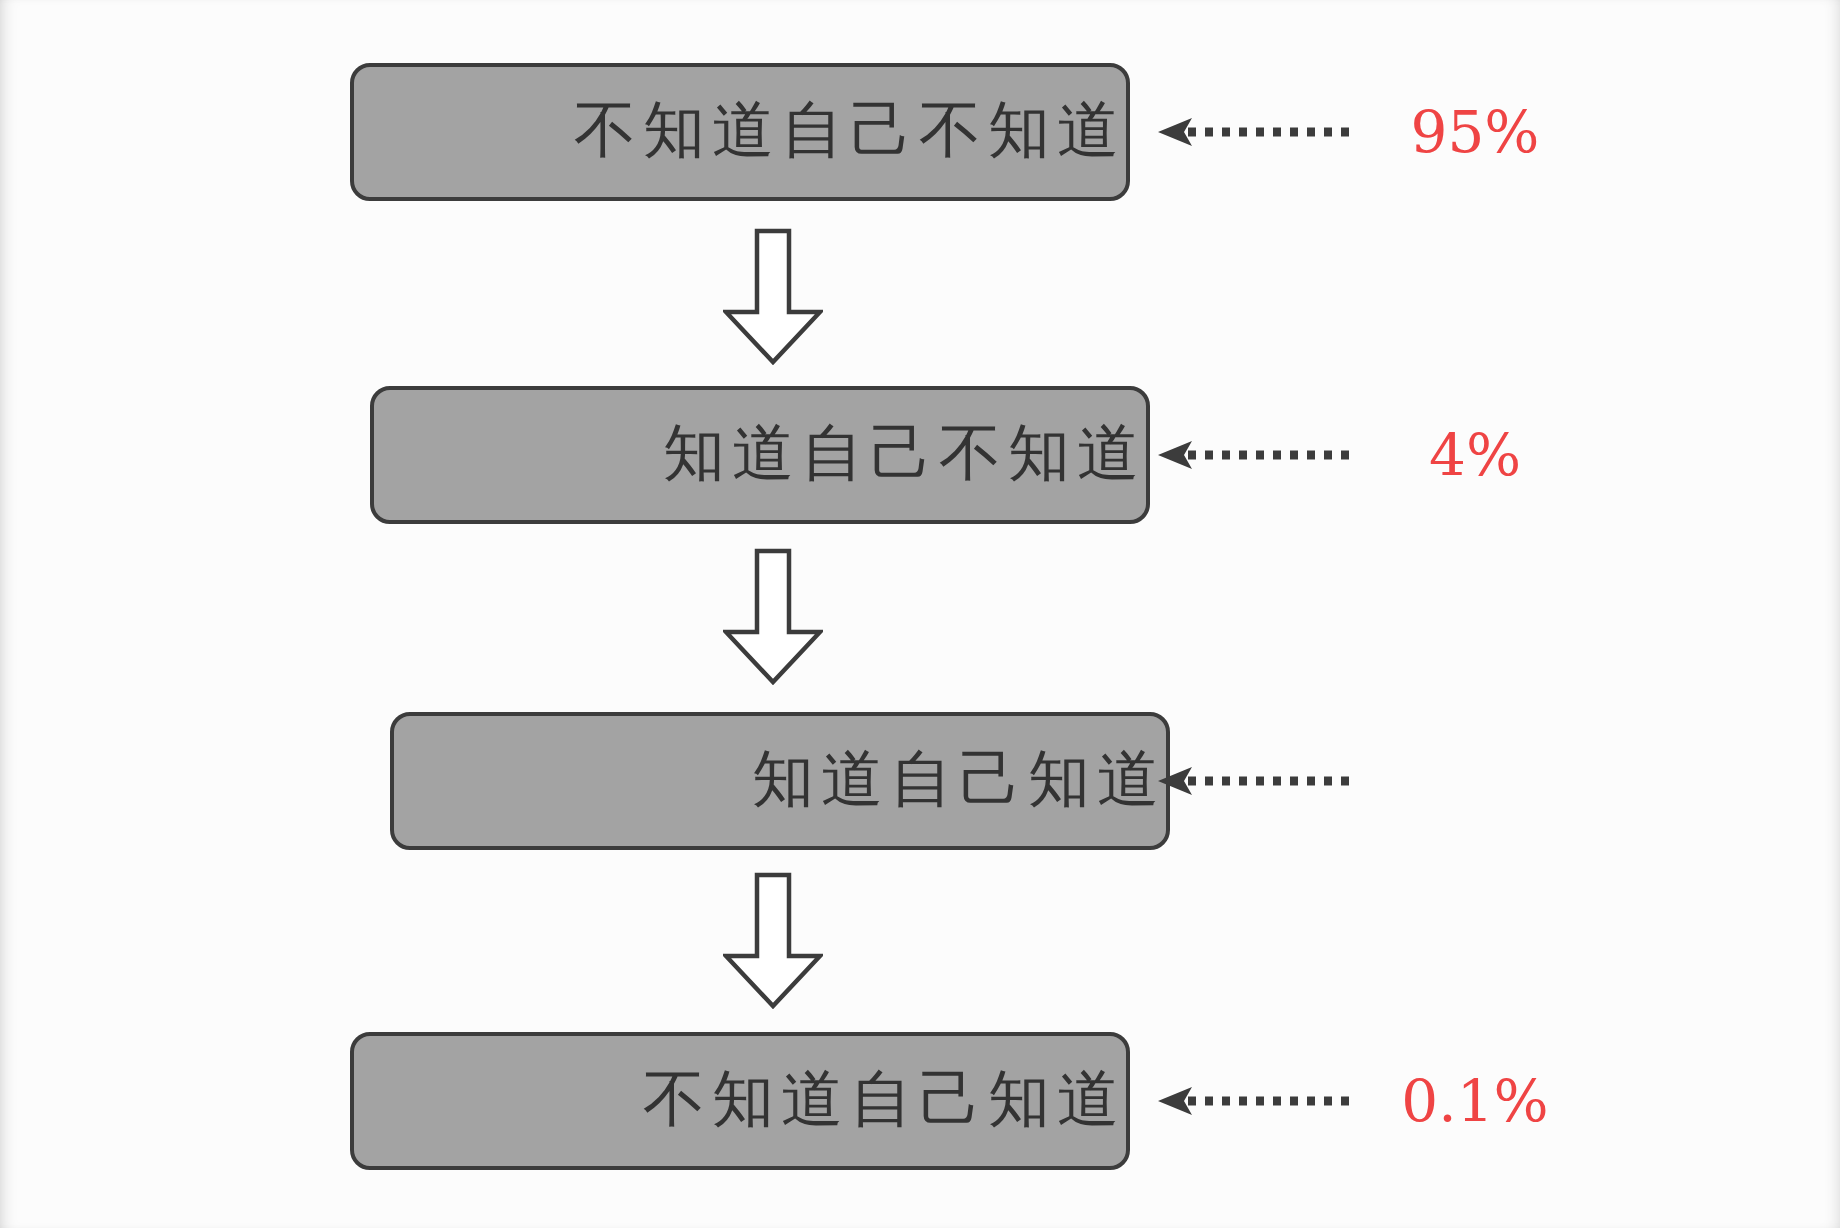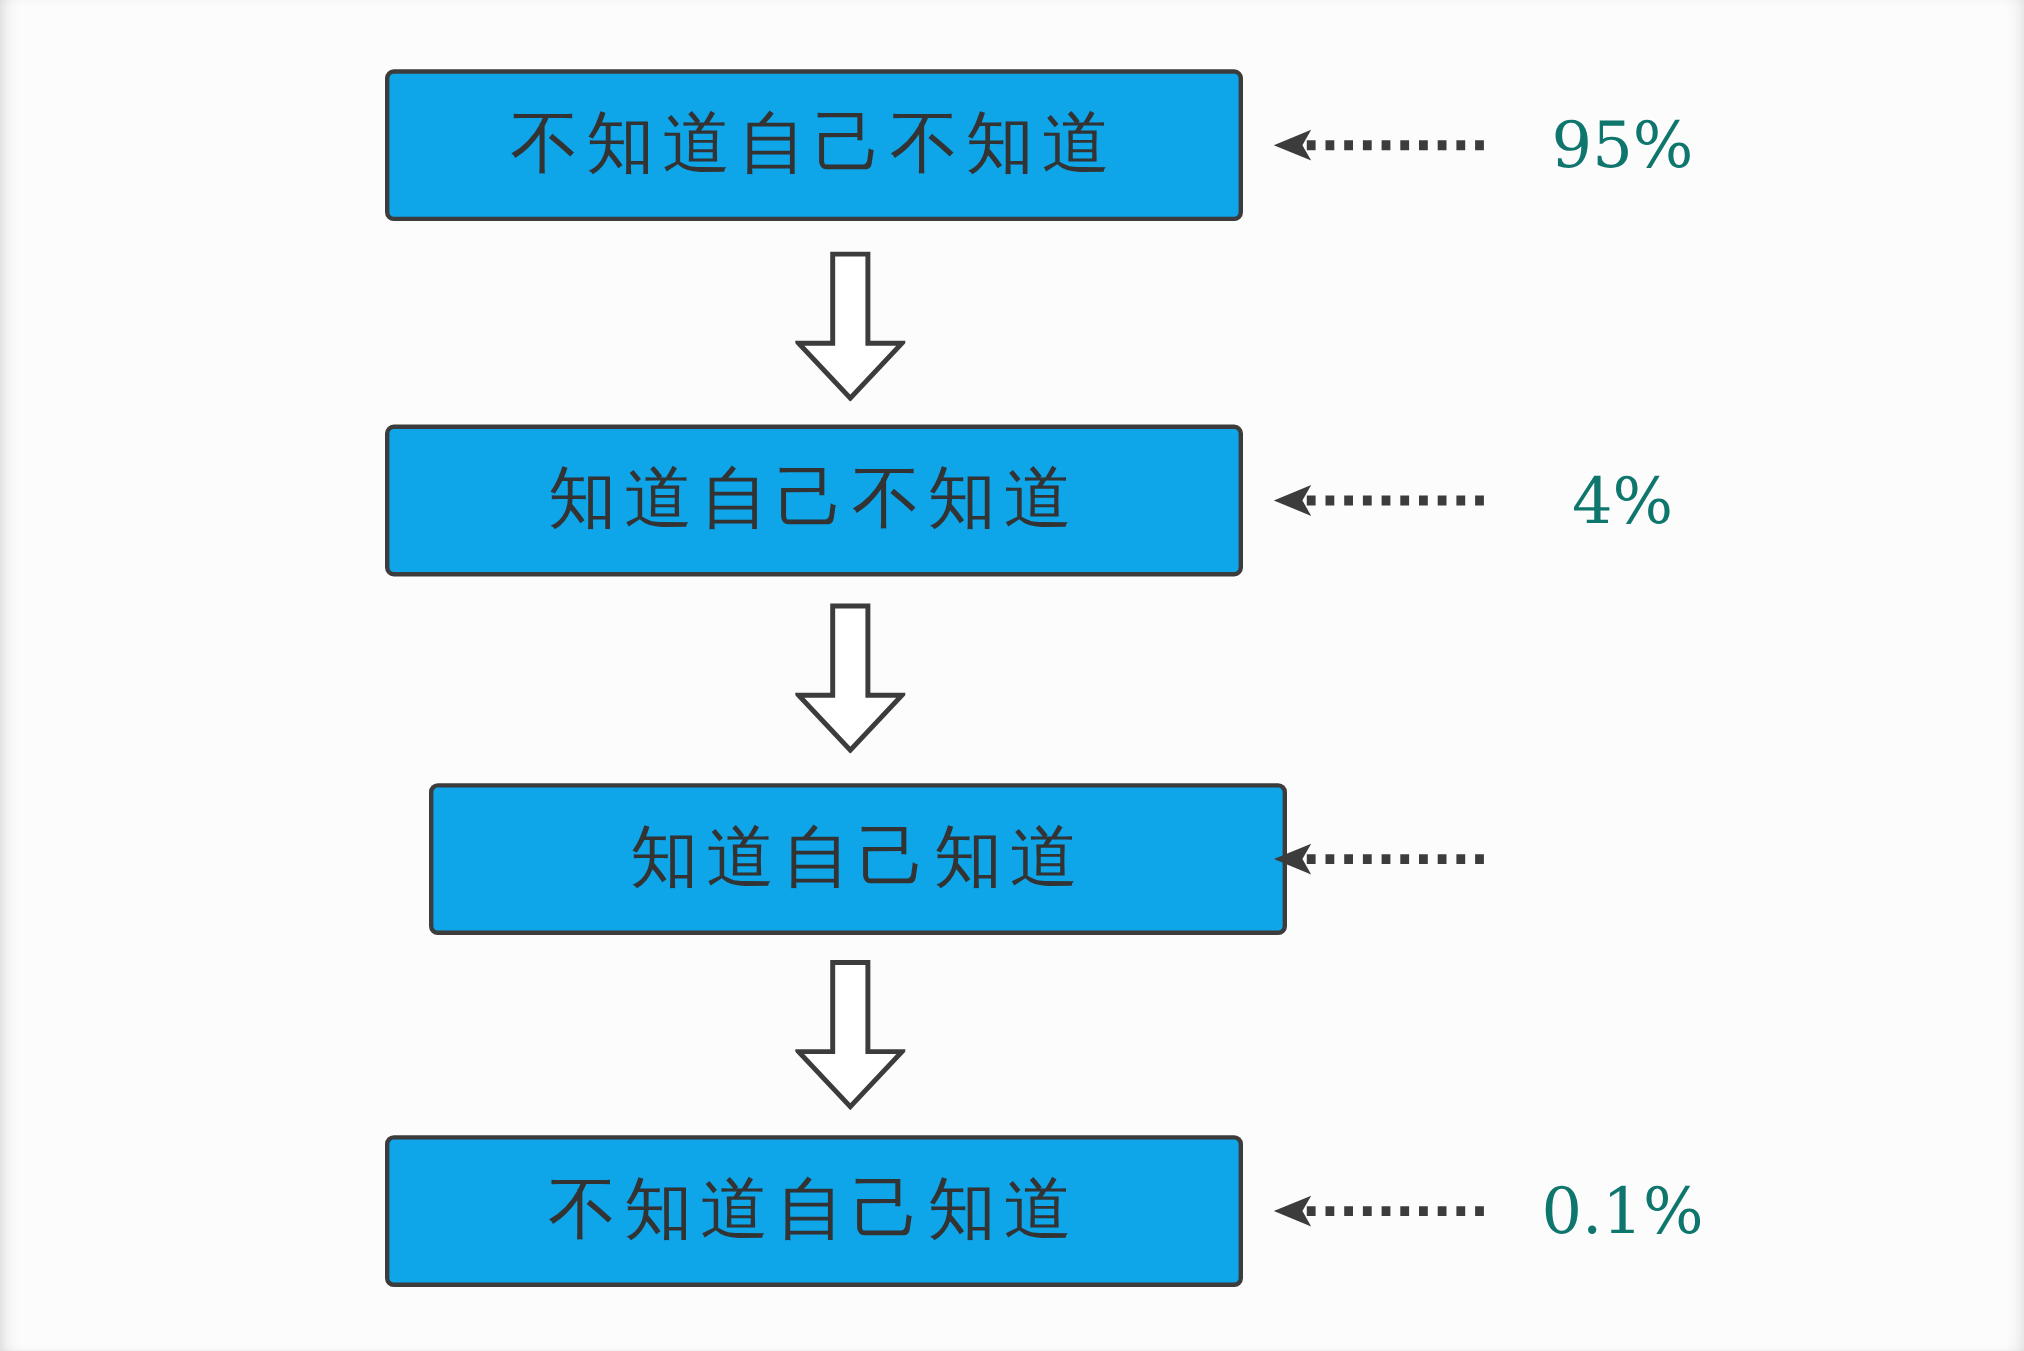--- a/index.html
+++ b/index.html
@@ -7,43 +7,43 @@
     position:relative;
     width:1840px;height:1228px;
     background:var(--bg,#fcfcfc);
     overflow:hidden;
     font-family:"DejaVu Serif","Liberation Serif",serif;
     box-shadow:inset 12px 0 18px -14px rgba(0,0,0,.25), inset -12px 0 18px -14px rgba(0,0,0,.2);
   }
   .level-box{
     position:absolute;left:350px;width:780px;height:138px;
     border:4px solid var(--ink,#3c3c3c);
-    border-radius:8px;
-    background:#0ea5e9;
+    border-radius:20px;
+    background:#a3a3a3;
     box-sizing:border-box;
-    display:flex;align-items:center;justify-content:center;
+    display:flex;align-items:center;justify-content:flex-end;
   }
   .box-label{
     font-size:62px;
     letter-spacing:7px;
     color:#333333;
     white-space:nowrap;
     transform:translateY(-2px);
   }
   .down-arrow{
     position:absolute;left:723px;width:100px;height:137px;
   }
   .callout{
     position:absolute;left:1156px;height:138px;
     display:flex;align-items:center;
   }
   .dotted-arrow-svg{width:212px;height:36px;flex:0 0 auto;}
   .pct{
     width:214px;text-align:center;
-    font-size:58px;color:#0f766e;
+    font-size:58px;color:#ef4444;
     white-space:nowrap;
   }
 </style>
 </head>
 <body>
 
 <div class="canvas">
 
   <div class="level-box" style="top:63px;">
     <span class="box-label">不知道自己不知道</span>
@@ -53,21 +53,21 @@
       <polygon points="2,18 36,4 28,18 36,32" fill="#3c3c3c"></polygon>
       <line x1="32" y1="18" x2="202" y2="18" stroke="#3c3c3c" stroke-width="9" stroke-dasharray="8 9"></line>
     </svg>
     <span class="pct">95%</span>
   </div>
 
   <svg class="down-arrow" style="top:228px;" viewBox="0 0 100 137">
     <path d="M34 3 L66 3 L66 84 L97 84 L50 134 L3 84 L34 84 Z" fill="#ffffff" stroke="#3c3c3c" stroke-width="4.5" stroke-linejoin="miter"></path>
   </svg>
 
-  <div class="level-box" style="top:386px;">
+  <div class="level-box" style="top:386px;margin-left:20px;">
     <span class="box-label">知道自己不知道</span>
   </div>
   <div class="callout" style="top:386px;">
     <svg class="dotted-arrow-svg" viewBox="0 0 212 36">
       <polygon points="2,18 36,4 28,18 36,32" fill="#3c3c3c"></polygon>
       <line x1="32" y1="18" x2="202" y2="18" stroke="#3c3c3c" stroke-width="9" stroke-dasharray="8 9"></line>
     </svg>
     <span class="pct">4%</span>
   </div>
 

